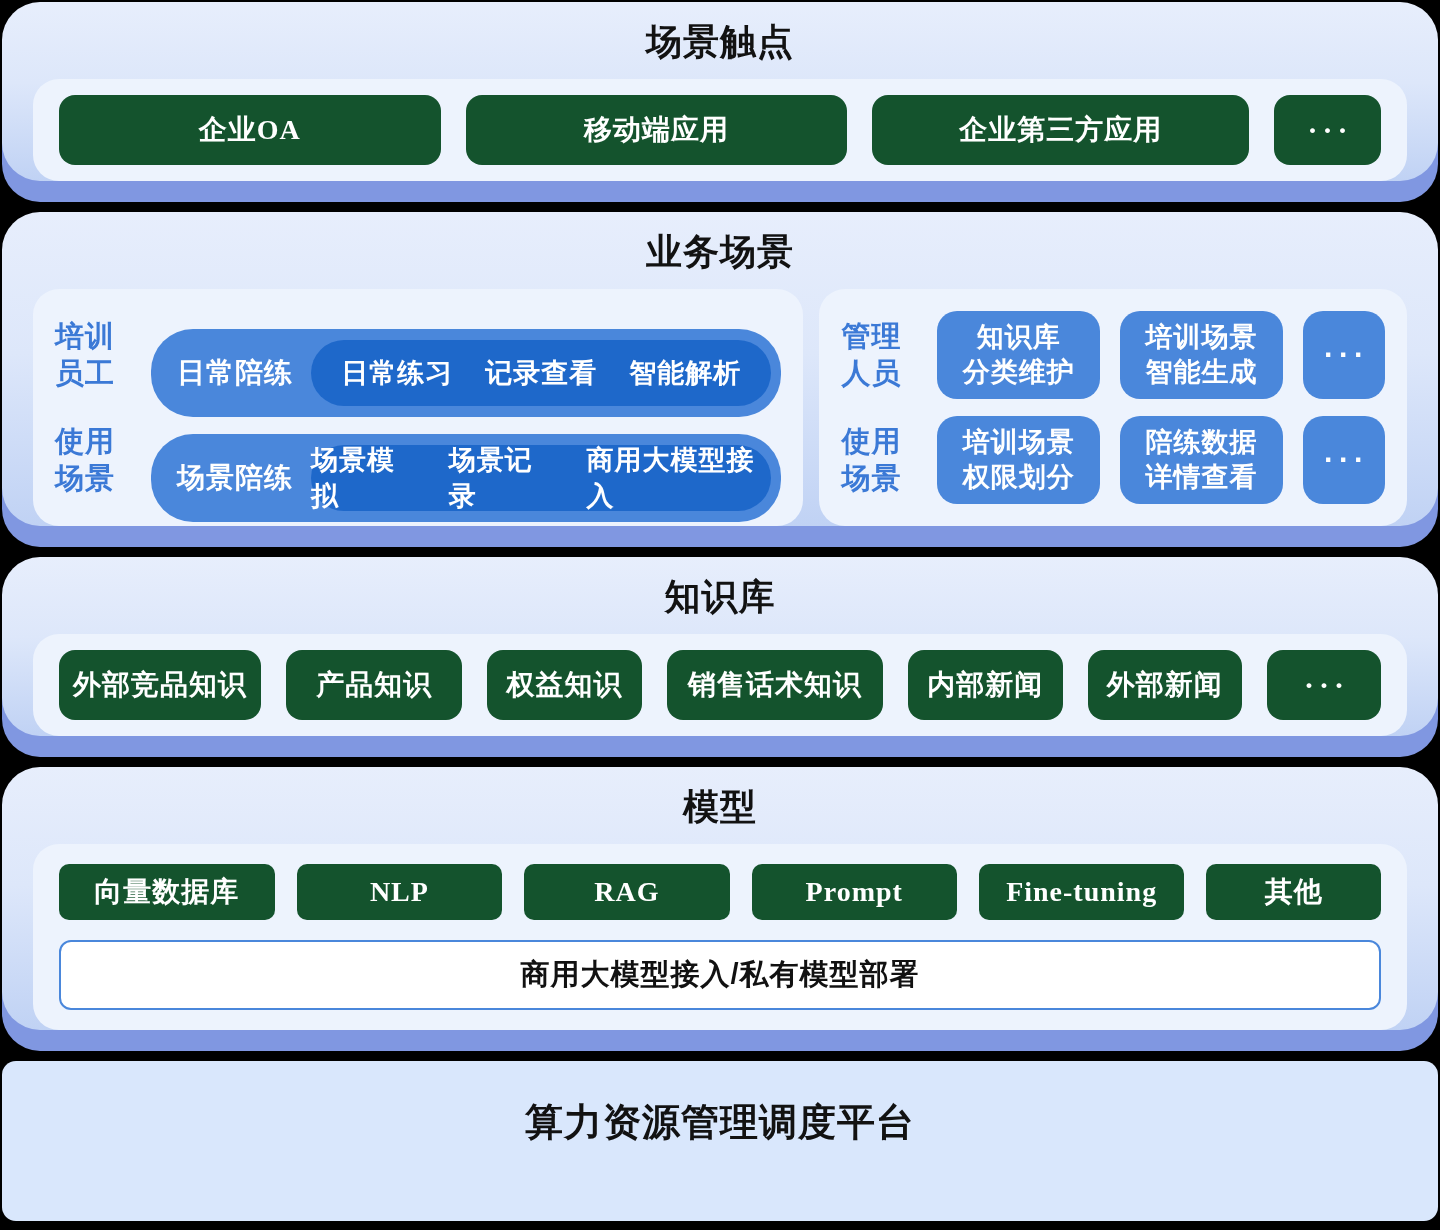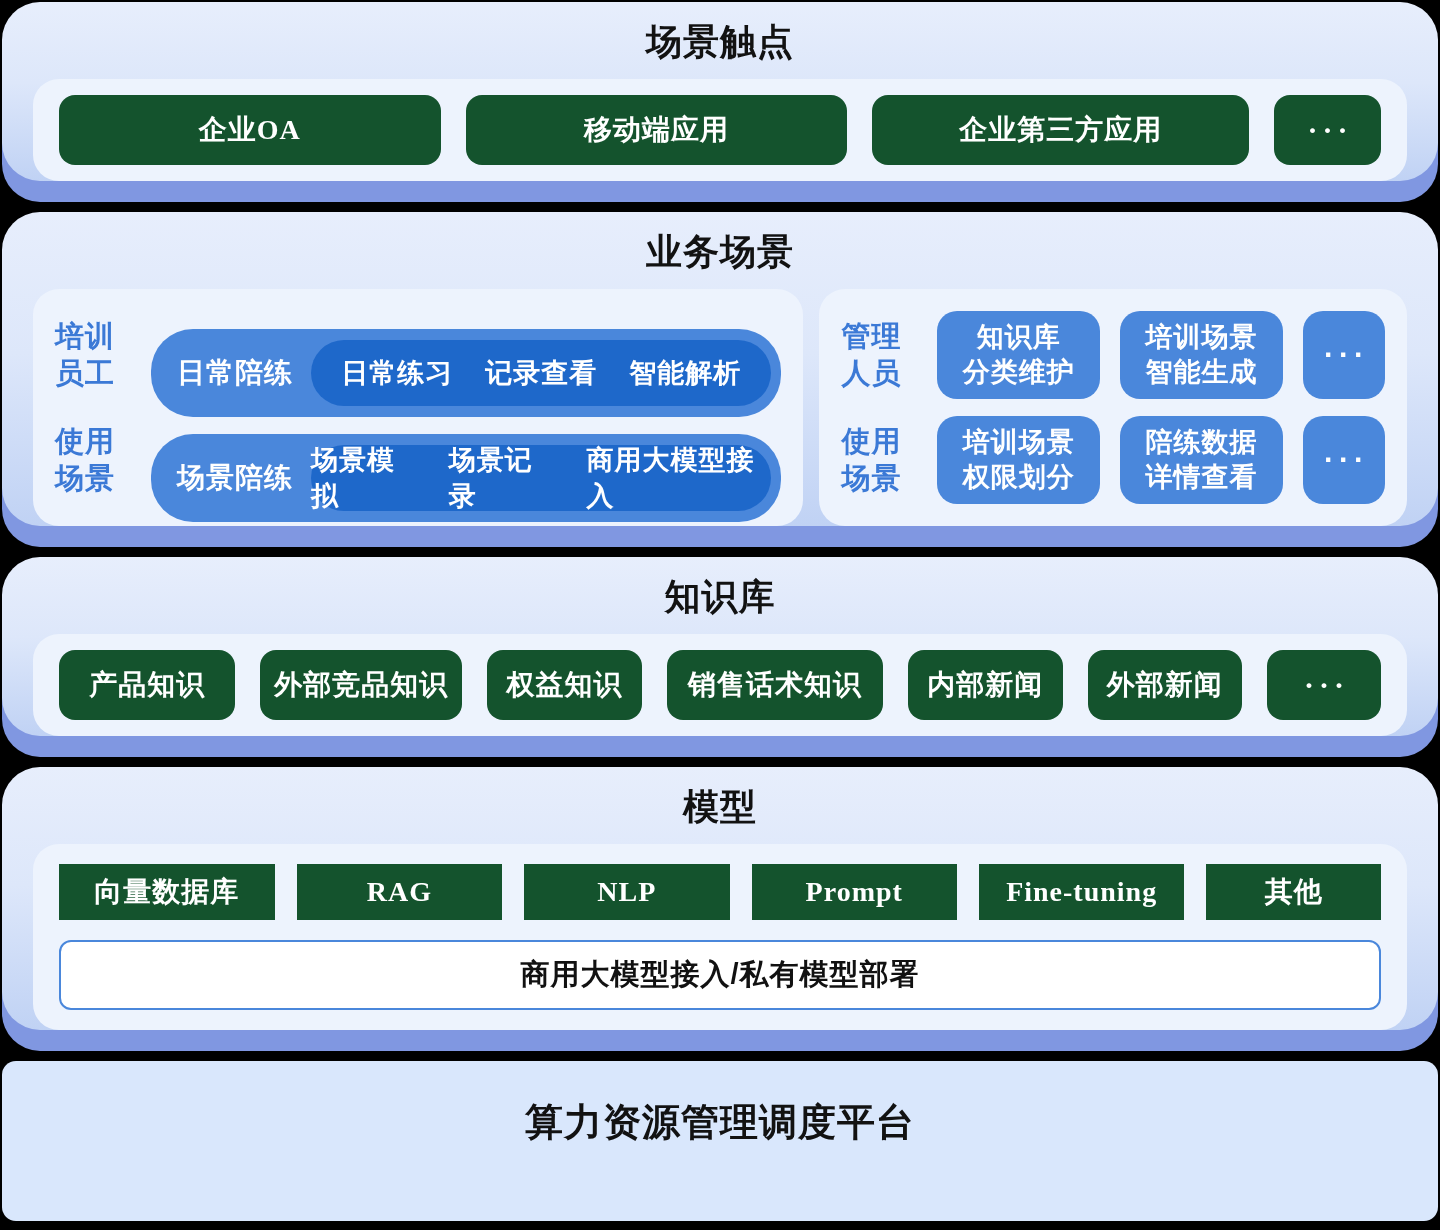--- a/index.html
+++ b/index.html
@@ -73,21 +73,21 @@
   .two-line{
     flex:1;height:88px;border-radius:20px;background:#4a87db;color:#fff;
     display:flex;flex-direction:column;align-items:center;justify-content:center;
     font-size:27px;font-weight:800;line-height:1.3;letter-spacing:1px;
   }
   .sq-more{flex:0 0 82px;height:88px;border-radius:20px;}
 
   
   .model-panel{padding:20px 26px;}
   .model-row{display:flex;gap:22px;}
-  .model-row .btn{height:56px;flex:1;border-radius:0;font-size:28px;font-weight:700;}
+  .model-row .btn{height:56px;flex:1;border-radius:10px;font-size:28px;font-weight:700;}
   .model-bar{
     margin-top:20px;height:66px;background:#ffffff;
     border:2px solid #4a87db;border-radius:12px;
     display:flex;align-items:center;justify-content:center;
     font-size:29px;font-weight:800;color:#111;letter-spacing:1px;
   }
 
   
   .platform{margin-bottom:0;}
   .platform::before{display:none;}
@@ -179,41 +179,41 @@
         </div>
 
       </div>
     </div>
   </div>
 
   <div class="section">
     <div class="card">
       <div class="card-title">知识库</div>
       <div class="panel btn-row">
+        <div class="btn" style="flex-grow:212;">外部竞品知识</div>
         <div class="btn" style="flex-grow:185;">产品知识</div>
-        <div class="btn" style="flex-grow:212;">外部竞品知识</div>
         <div class="btn" style="flex-grow:162;">权益知识</div>
         <div class="btn" style="flex-grow:227;">销售话术知识</div>
         <div class="btn" style="flex-grow:162;">内部新闻</div>
         <div class="btn" style="flex-grow:162;">外部新闻</div>
         <div class="btn" style="flex:0 0 114px;">
           <span class="dots">···</span>
         </div>
       </div>
     </div>
   </div>
 
   <div class="section">
     <div class="card">
       <div class="card-title">模型</div>
       <div class="panel model-panel">
         <div class="model-row">
           <div class="btn" style="flex:1.05;">向量数据库</div>
+          <div class="btn">NLP</div>
           <div class="btn">RAG</div>
-          <div class="btn">NLP</div>
           <div class="btn">Prompt</div>
           <div class="btn">Fine-tuning</div>
           <div class="btn" style="flex:0.85;">其他</div>
         </div>
         <div class="model-bar">商用大模型接入/私有模型部署</div>
       </div>
     </div>
   </div>
 
   <div class="section platform">

